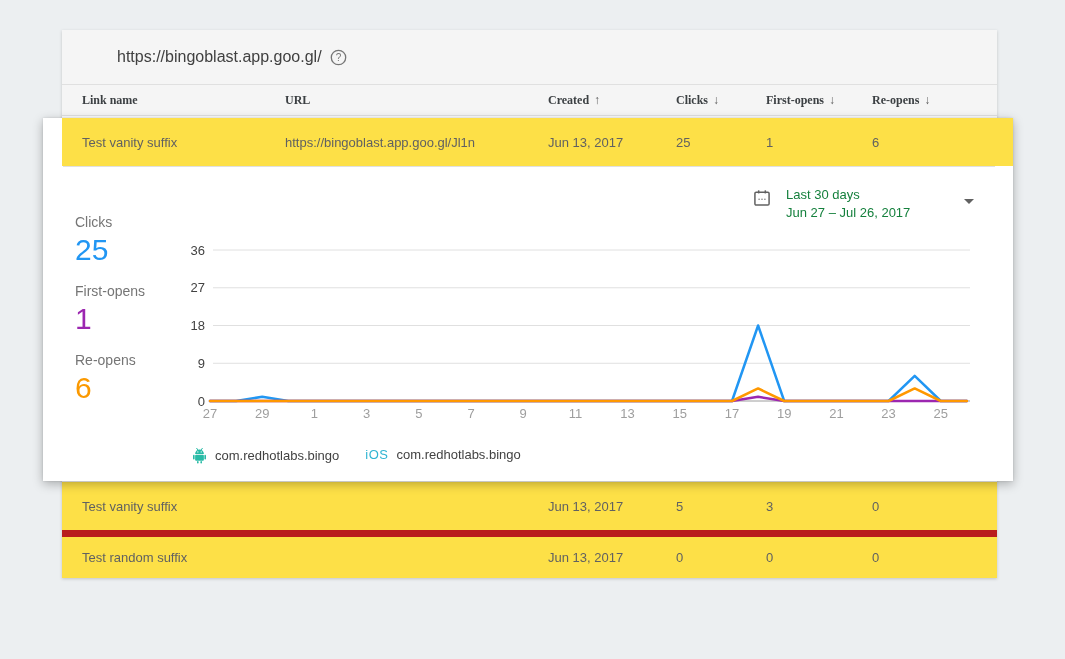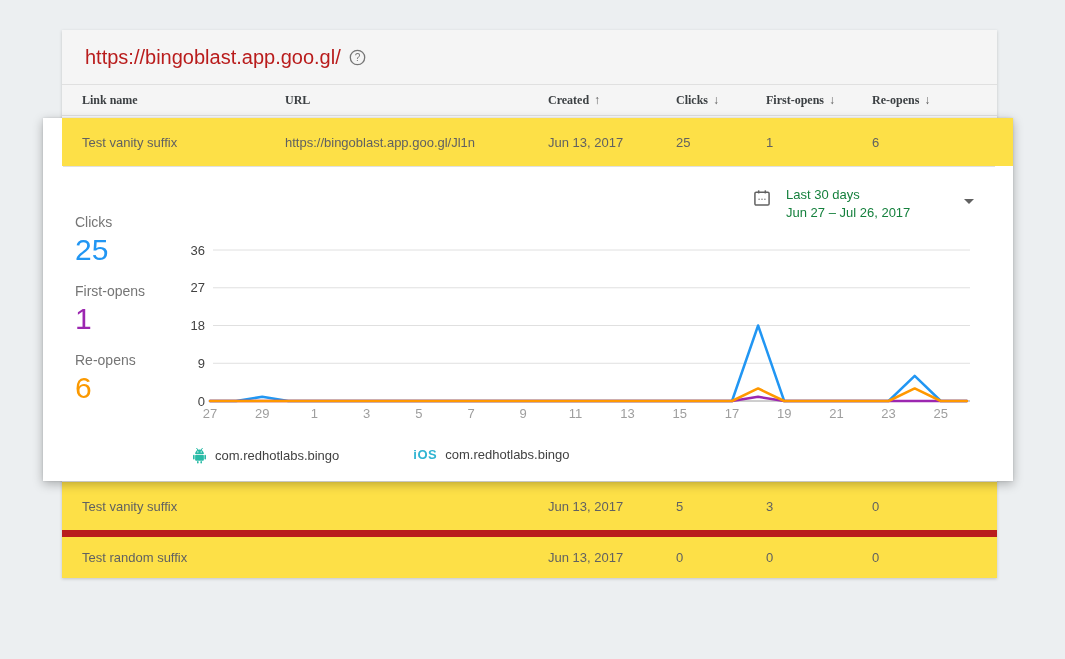--- a/index.html
+++ b/index.html
@@ -4,21 +4,21 @@
 <style>
   * { box-sizing: border-box; margin: 0; padding: 0; }
   body { font-family: "Liberation Sans", sans-serif; }
   .page { position: relative; width: 1065px; height: 659px; background: #eceff1; overflow: hidden; }
 
   
   .card { position: absolute; left: 62px; top: 30px; width: 935px; height: 548px;
           background: #fff; box-shadow: 0 1px 3px rgba(0,0,0,.18); }
   .card-header { height: 55px; background: #f5f5f5; border-bottom: 1px solid #e0e0e0;
                  display: flex; align-items: center; padding-left: 23px; }
-  .card-header .base-url { font-size: 20px; color: #b91c1c; }
+  .card-header .base-url { font-size: 16px; color: #404040; margin-left: 32px; }
   .help { margin-left: 8px; display: inline-flex; cursor: pointer; }
 
   .thead { position: relative; height: 31px; background: #f5f5f5; border-bottom: 1px solid #e0e0e0; font-family: Liberation Serif, serif; }
   .thead .col { position: absolute; top: 0; height: 100%; display: flex; align-items: center;
                 font-size: 12px; font-weight: bold; color: #3c4043; cursor: pointer; }
   .sort-arrow { font-size: 12px; color: #616161; margin-left: 5px; font-weight: normal; }
 
   .col-name  { left: 20px; }  .col-url { left: 223px; } .col-created { left: 486px; justify-content: space-between; }
   .col-clicks{ left: 614px; } .col-first { left: 704px; } .col-reopens { left: 810px; }
 
@@ -42,21 +42,21 @@
            border-left: 5px solid transparent; border-right: 5px solid transparent; border-top: 5px solid #616161; }
 
   .stats { position: absolute; left: 32px; top: 96px; }
   .stat-label { font-size: 14px; color: #757575; margin-bottom: 3px; }
   .stat-value { font-size: 30px; line-height: 34px; margin-bottom: 16px; }
 
   .chart-wrap { position: absolute; left: 140px; top: 120px; }
   .legend { position: absolute; left: 149px; top: 329px; display: flex; align-items: flex-start; gap: 26px; }
   .legend-item { display: flex; align-items: center; font-size: 13px; color: #424242; }
   .legend-item .licon { display: inline-flex; margin-right: 8px; align-items: center; }
-  .ios-glyph { font-weight: bold; font-size: 13px; margin-right: 8px; letter-spacing: .5px; margin-left: 48px; }
+  .ios-glyph { font-weight: normal; font-size: 13px; margin-right: 8px; letter-spacing: .5px; }
 </style>
 </head>
 <body>
 
 <div class="page">
 
   <div class="card">
     <div class="card-header">
       <span class="base-url">https://bingoblast.app.goo.gl/</span>
       <span class="help">

